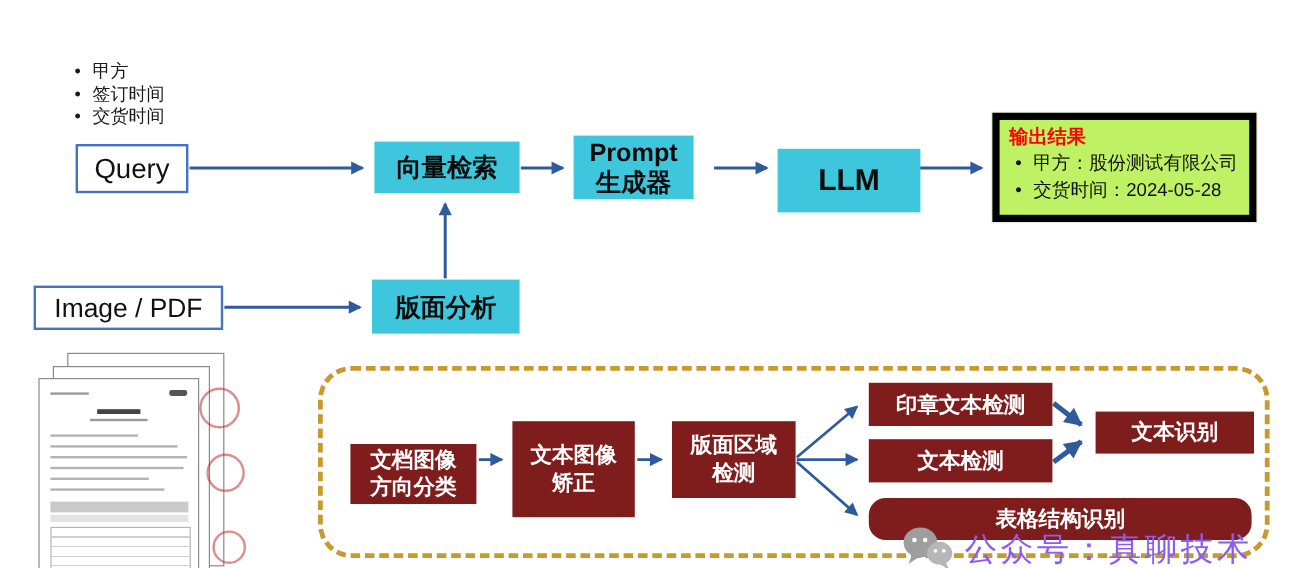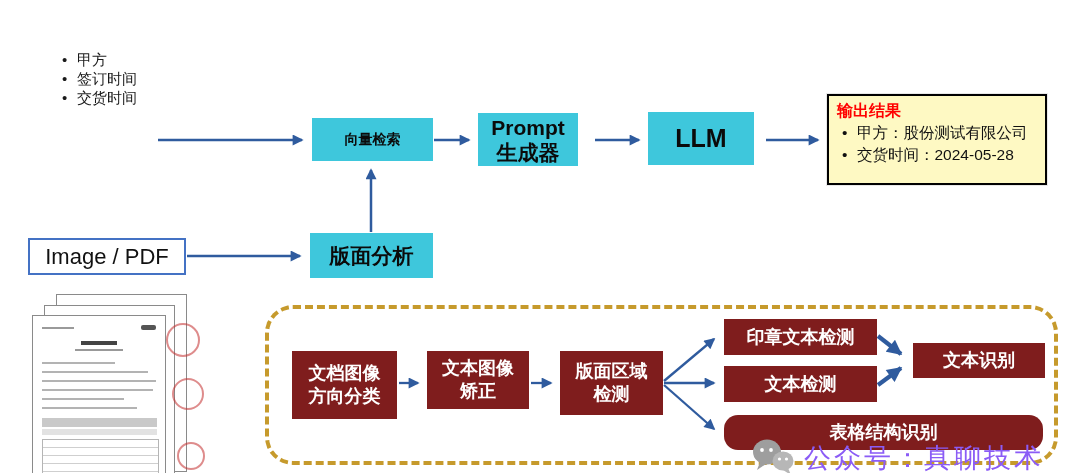--- a/index.html
+++ b/index.html
@@ -12,21 +12,21 @@
   .node{display:flex;align-items:center;justify-content:center;text-align:center;z-index:2;}
   .io-box{background:#ffffff;border:2.5px solid #4472C4;font-size:23px;color:#111;}
   .cyan-box{background:#3EC7DC;color:#0b0b0b;font-weight:600;}
   .salmon-box{background:#7f1d1d;color:#ffffff;font-weight:600;font-size:18px;line-height:23px;}
   .pre{white-space:pre-line;}
   
   .key-list{list-style:none;margin:0;padding:0;font-size:15px;line-height:19px;z-index:2;}
   .key-list li{position:relative;padding-left:19px;}
   .key-list li::before{content:"\2022";position:absolute;left:4px;top:0;color:#1a1a1a;}
   
-  .output-box{background:#fef9c3;border:2px solid #000000;box-shadow:0 0 0 1px #e8e8e8;padding:5px 8px 16px 8px;z-index:2;}
+  .output-box{background:#bef264;border:6px solid #000000;box-shadow:0 0 0 1px #e8e8e8;padding:5px 8px 16px 8px;z-index:2;}
   .output-title{color:#FF0000;font-weight:bold;font-size:16px;line-height:20px;}
   .output-list{list-style:none;margin:1px 0 0 0;padding:0;font-size:15.5px;line-height:22px;color:#111;}
   .output-list li{position:relative;padding-left:20px;}
   .output-list li::before{content:"\2022";position:absolute;left:5px;top:0;}
   
   .dashed-frame{border:4px dashed #C69A2C;border-radius:28px;z-index:1;}
   
   .doc-page{background:#ffffff;border:1.3px solid #8a8a8a;z-index:2;}
   .deco{position:absolute;}
   .stamp{position:absolute;border:2px solid rgba(195,45,45,.55);border-radius:50%;z-index:3;}
@@ -68,45 +68,46 @@
       <path d="M878 357 L901 340" marker-end="url(#ahT)"></path>
     </g>
   </svg>
 
   <ul class="key-list abs" style="left:58px;top:22px;">
     <li>甲方</li>
     <li>签订时间</li>
     <li>交货时间</li>
   </ul>
 
+  <div class="abs node io-box" style="left:63px;top:92px;width:94px;height:41px;">Query</div>
 
-  <div class="abs node cyan-box" style="left:312px;top:90px;width:121px;height:43px;font-size:14px;">向量检索</div>
+  <div class="abs node cyan-box" style="left:312px;top:90px;width:121px;height:43px;font-size:21px;">向量检索</div>
 
   <div class="abs node cyan-box pre" style="left:478px;top:85px;width:100px;height:53px;font-size:21px;line-height:25px;">Prompt
 生成器</div>
 
-  <div class="abs node cyan-box" style="left:648px;top:84px;width:106px;height:53px;font-size:25px;">LLM</div>
+  <div class="abs node cyan-box" style="left:648px;top:96px;width:119px;height:53px;font-size:25px;">LLM</div>
 
   <div class="abs output-box" style="left:827px;top:66px;width:220px;height:91px;">
     <div class="output-title">输出结果</div>
     <ul class="output-list">
       <li>甲方：股份测试有限公司</li>
       <li>交货时间：2024-05-28</li>
     </ul>
   </div>
 
   <div class="abs node io-box" style="left:28px;top:210px;width:158px;height:37px;font-size:22px;">Image / PDF</div>
 
   <div class="abs node cyan-box" style="left:310px;top:205px;width:123px;height:45px;font-size:21px;text-align:center;">版面分析</div>
 
   <div class="abs dashed-frame" style="left:265px;top:277px;width:793px;height:160px;"></div>
 
-  <div class="abs node salmon-box pre" style="left:292px;top:323px;width:105px;height:68px;">文档图像
+  <div class="abs node salmon-box pre" style="left:292px;top:342px;width:105px;height:50px;">文档图像
 方向分类</div>
-  <div class="abs node salmon-box pre" style="left:427px;top:323px;width:102px;height:58px;">文本图像
+  <div class="abs node salmon-box pre" style="left:427px;top:323px;width:102px;height:80px;">文本图像
 矫正</div>
   <div class="abs node salmon-box pre" style="left:560px;top:323px;width:103px;height:64px;">版面区域
 检测</div>
   <div class="abs node salmon-box" style="left:724px;top:291px;width:153px;height:36px;">印章文本检测</div>
   <div class="abs node salmon-box" style="left:724px;top:338px;width:153px;height:36px;">文本检测</div>
   <div class="abs node salmon-box" style="left:724px;top:387px;width:319px;height:35px;border-radius:14px;">表格结构识别</div>
   <div class="abs node salmon-box" style="left:913px;top:315px;width:132px;height:35px;">文本识别</div>
 
   <div class="abs doc-page" style="left:56px;top:266px;width:131px;height:178px;"></div>
   <div class="abs doc-page" style="left:44px;top:277px;width:131px;height:175px;"></div>

